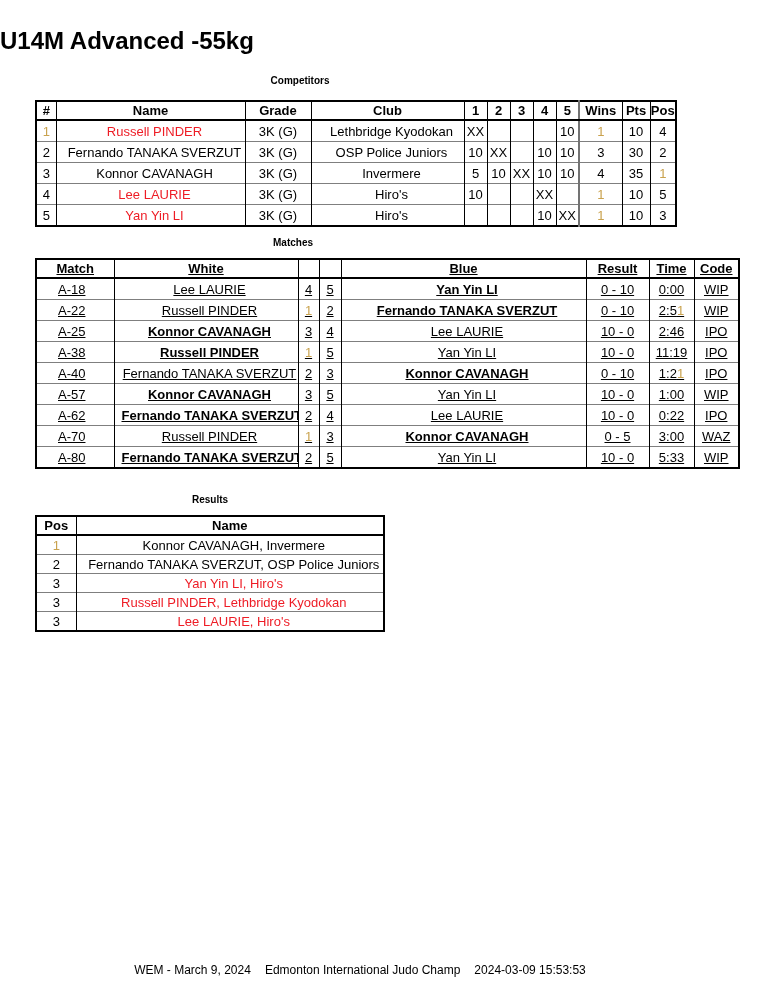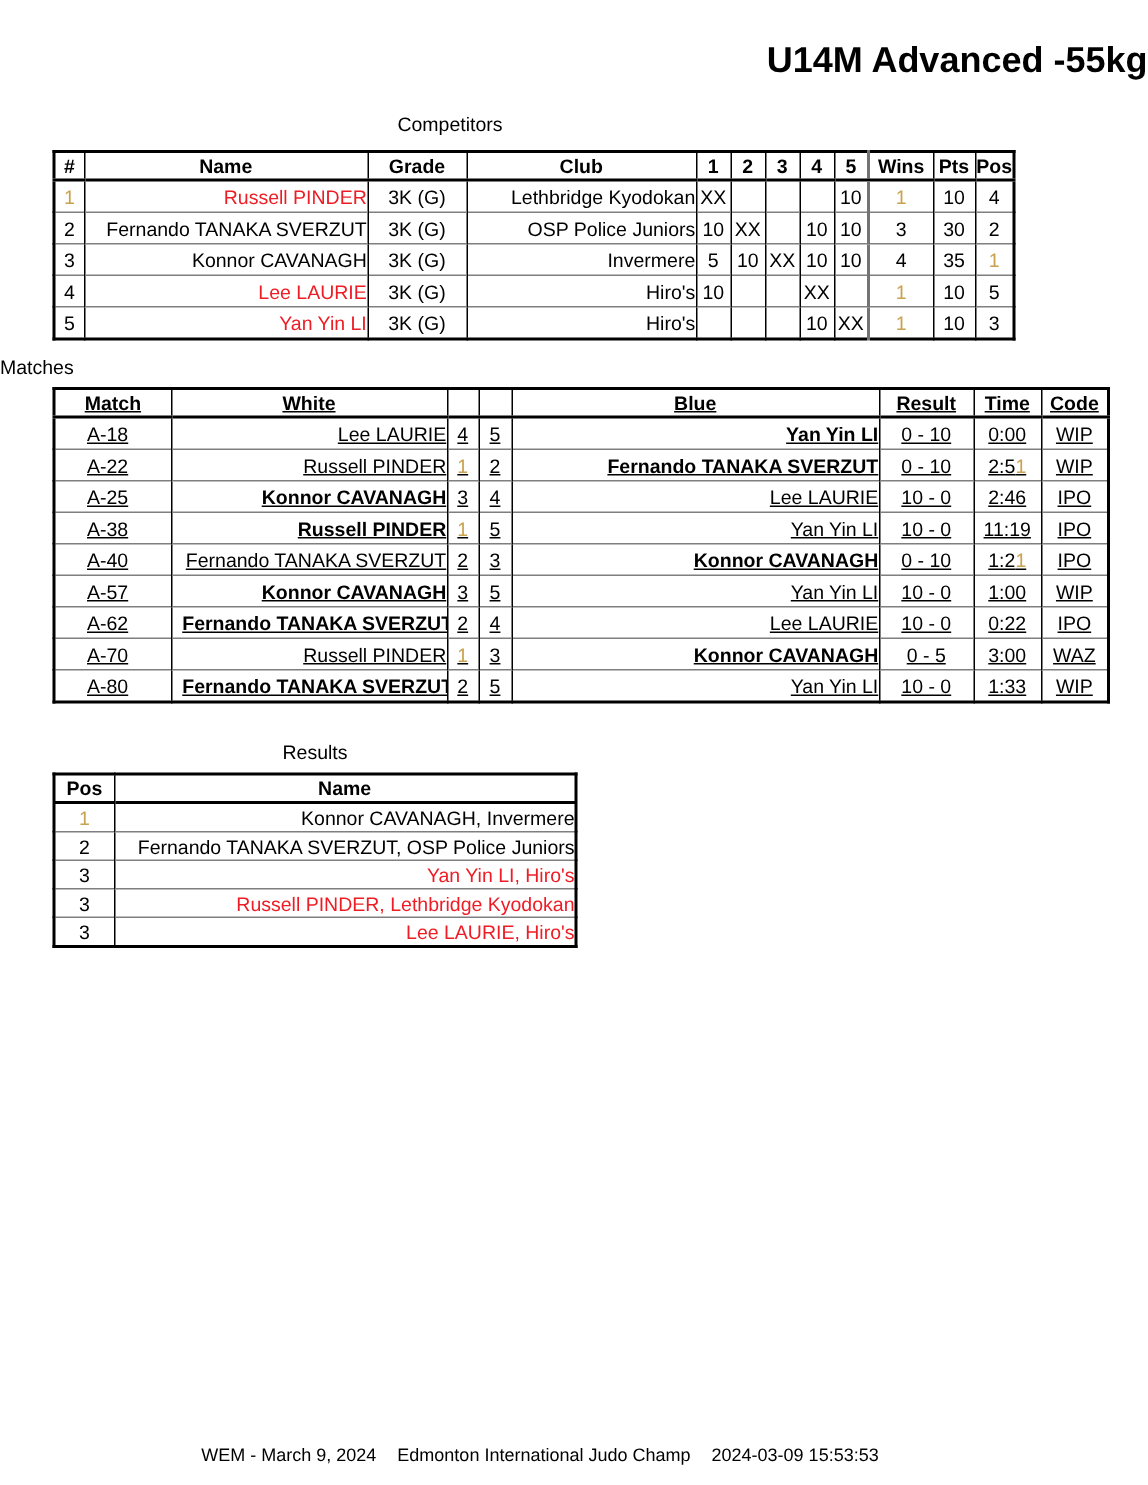--- a/index.html
+++ b/index.html
@@ -4,42 +4,42 @@
 <style>
   html,body{margin:0;padding:0;}
   body{
     width:765px;height:990px;background:#ffffff;position:relative;
     font-family:"Liberation Sans",sans-serif;color:#000;
     -webkit-font-smoothing:antialiased;
   }
   .page{position:absolute;inset:0;overflow:hidden;}
 
   .title{
-    position:absolute;top:27px;left:0;width:765px;text-align:right;
+    position:absolute;top:27px;left:0;width:765px;text-align:left;
     font-size:24px;font-weight:bold;letter-spacing:0;
   }
-  .sec-heading{position:absolute;font-weight:normal;font-size:13px;}
+  .sec-heading{position:absolute;font-weight:bold;font-size:10px;}
   #competitors-heading{top:75px;left:0;width:600px;text-align:center;}
-  #matches-heading{top:237px;left:0;width:586px;text-align:left;}
+  #matches-heading{top:237px;left:0;width:586px;text-align:center;}
   #results-heading{top:494px;left:0;width:420px;text-align:center;}
 
   table{
     position:absolute;border-collapse:collapse;table-layout:fixed;
     font-size:13px;border:2px solid #000;background:#fff;
   }
   th,td{
     padding:0;overflow:hidden;white-space:nowrap;vertical-align:middle;
     border-left:1px solid #000;
   }
   th:first-child,td:first-child{border-left:none;}
   thead th{
     font-weight:bold;height:17px;border-bottom:2px solid #000;text-align:center;
   }
   tbody td{height:20px;border-top:1px solid #7f7f7f;text-align:center;}
-  .l{text-align:right;padding-left:8px;}
+  .l{text-align:center;padding-left:8px;}
   .sep{border-left:2px solid #737373;}
   .red{color:var(--red,#ee1c25);}
   .gold{color:var(--gold,#c9a24e);}
   .bold{font-weight:bold;}
 
   #competitors-table{top:100px;left:35px;width:640px;}
   #matches-table{top:258px;left:35px;width:703px;text-decoration:underline;}
   #results-table{top:515px;left:35px;width:348px;}
   #results-table tbody td{height:18px;}
   #matches-table td.l{padding-left:7px;}
@@ -269,21 +269,21 @@
       <td>3:00</td>
       <td>WAZ</td>
     </tr>
         <tr>
       <td class="match-id">A-80</td>
       <td class="l bold">Fernando TANAKA SVERZUT</td>
       <td>2</td>
       <td>5</td>
       <td class="l">Yan Yin LI</td>
       <td>10 - 0</td>
-      <td>1:33</td>
+      <td>5:33</td>
       <td>WIP</td>
     </tr>
       </tbody>
   </table>
 
   <div class="sec-heading" id="results-heading">Results</div>
   <table id="results-table">
     <colgroup>
       <col style="width:40px">
         <col style="width:308px">

